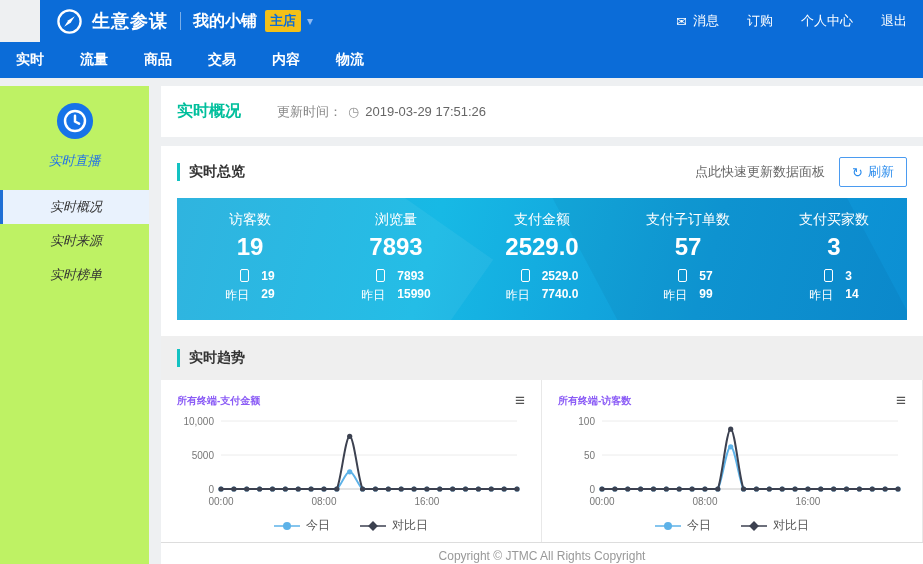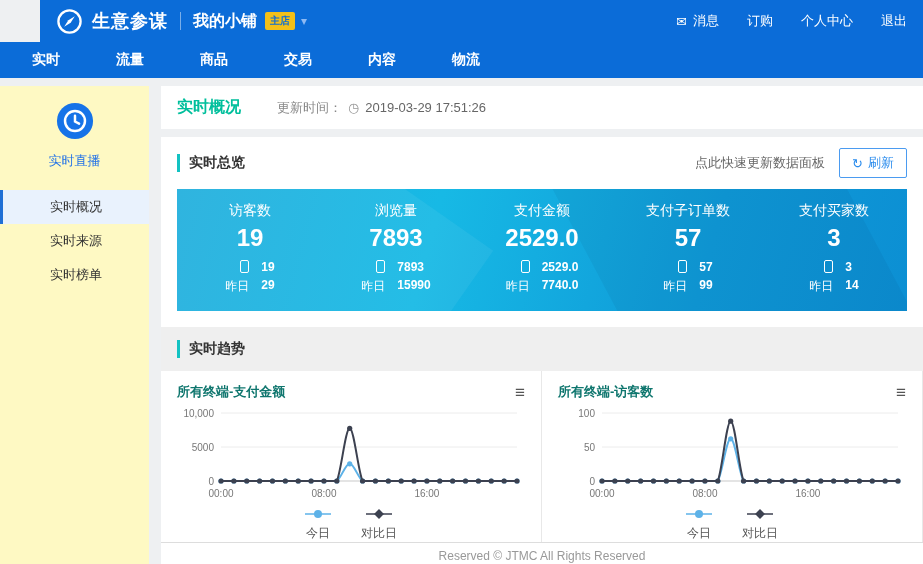--- a/index.html
+++ b/index.html
@@ -5,32 +5,32 @@
   * { margin:0; padding:0; box-sizing:border-box; }
   html,body { width:923px; height:564px; overflow:hidden; background:#eef0f2;
     font-family:"Liberation Sans","DejaVu Sans",sans-serif; }
 
   
   .topbar { height:42px; background:#0b6cd8; display:flex; align-items:center; padding:0 16px; color:#fff;margin-left:40px; }
   .logo { width:27px; height:27px; display:flex; }
   .brand { font-size:18px; font-weight:bold; margin-left:9px; letter-spacing:1px; }
   .vdiv { width:1px; height:18px; background:rgba(255,255,255,.45); margin:0 12px; }
   .shop { font-size:16px; font-weight:bold; }
-  .badge { background:#f3c018; color:#0b6cd8; font-size:10px; font-weight:bold; padding:2px 5px; border-radius:2px; margin-left:8px; }
+  .badge { background:#f3c018; color:#0b6cd8; font-size:13px; font-weight:bold; padding:2px 5px; border-radius:2px; margin-left:8px; }
   .caret { color:#8db9f3; font-size:12px; margin-left:6px; cursor:pointer; }
   .top-right { margin-left:auto; display:flex; align-items:center; gap:28px; font-size:13px; }
   .top-link { display:flex; align-items:center; gap:6px; cursor:pointer; }
   .mail-ic { font-size:13px; }
 
-  .navbar { height:36px; background:#0b6cd8; display:flex; align-items:center; gap:56px; padding:0 32px;text-align:right; }
+  .navbar { height:36px; background:#0b6cd8; display:flex; align-items:center; gap:36px; padding:0 16px;text-align:right; }
   .nav-item { color:#fff; font-size:14px; font-weight:bold; cursor:pointer; }
 
   
   .layout { display:flex; height:486px; padding-top:8px; }
-  .sidebar { width:152px; background:#fef9c3; margin-right:12px; }
+  .sidebar { width:152px; background:#bef264; margin-right:12px;font-style:italic; }
   .side-head { text-align:center; padding:16px 0 20px; }
   .side-head-label { display:block; color:#2272e8; font-size:13px; margin-top:8px; }
   .side-item { height:34px; line-height:34px; text-align:center; font-size:13px; color:#333;
     border-left:3px solid transparent; cursor:pointer; }
   .side-item.active { background:#e9f2fd; border-left-color:#1f6fd5; }
 
   .main { flex:1; display:flex; flex-direction:column; }
 
   .page-head { background:#fff; height:54px; display:flex; align-items:center; padding:0 16px; }
   .page-title { color:#00bf9c; font-size:16px; font-weight:bold; }
@@ -60,24 +60,24 @@
   .m-sub { display:inline-grid; grid-template-columns:auto auto; column-gap:12px; row-gap:4px; font-size:12px; }
   .m-sub .k { justify-self:end; display:flex; align-items:center; }
   .m-sub .v { justify-self:start; font-weight:bold; }
   .mobile-ic { display:inline-block; width:9px; height:13px; border:1px solid #fff; border-radius:2px; }
 
   .trend-strip { height:44px; background:#efefef; display:flex; align-items:center; padding:15px 16px; }
 
   .charts-card { height:172px; background:#fff; display:flex; border-bottom:1px solid #ddd; }
   .chart-panel { width:381px; border-right:1px solid #e8e8e8; padding:12px 16px 0; }
   .chart-title-row { display:flex; justify-content:space-between; align-items:center; margin-bottom:2px; }
-  .chart-title { font-size:13px; font-weight:bold; color:#0f766e; }
+  .chart-title { font-size:10px; font-weight:bold; color:#8b5cf6; }
   .burger { color:#555; font-size:17px; line-height:1; cursor:pointer; }
   .legend { display:flex; justify-content:center; gap:30px; margin-top:2px; }
-  .legend-item { display:flex; align-items:center; gap:6px; font-size:12px; color:#555; cursor:pointer;flex-direction:column; }
+  .legend-item { display:flex; align-items:center; gap:6px; font-size:12px; color:#555; cursor:pointer; }
 
   .footer { background:#fff; flex:1; text-align:center; }
   .footer-text { color:#999; font-size:12px; padding-top:6px; display:inline-block; }
 </style>
 </head>
 <body>
 
 <div class="topbar">
   <span class="logo">
     <svg viewBox="0 0 28 28" width="27" height="27">
@@ -379,17 +379,17 @@
                 <line x1="0" x2="26" y1="5" y2="5" stroke="#3c4150" stroke-width="1.5"></line>
                 <rect x="9.5" y="1.5" width="7" height="7" transform="rotate(45 13 5)" fill="#3c4150"></rect>
               </svg>
               <span>对比日</span>
             </span>
           </div>
       </div>
     </div>
 
     <div class="footer">
-      <span class="footer-text">Reserved © JTMC All Rights Reserved</span>
+      <span class="footer-text">Copyright © JTMC All Rights Copyright</span>
     </div>
 
   </div>
 </div>
 
 </body></html>

